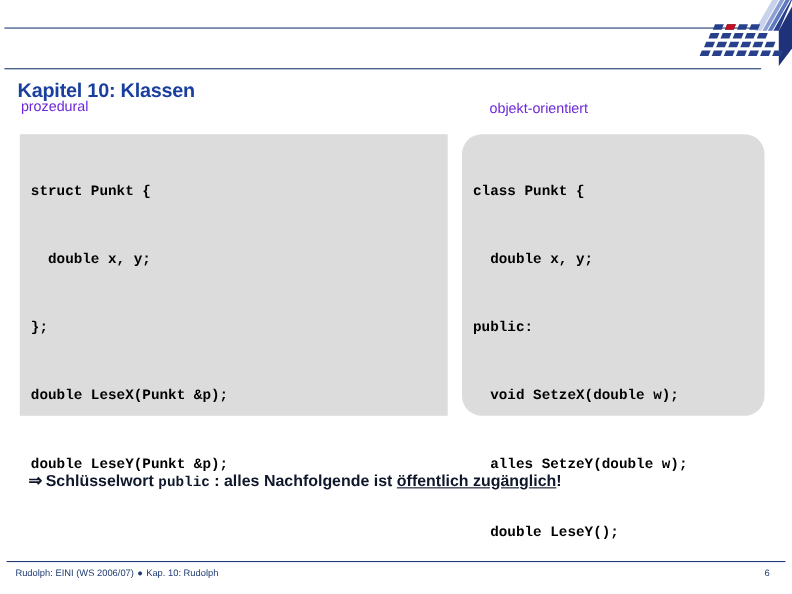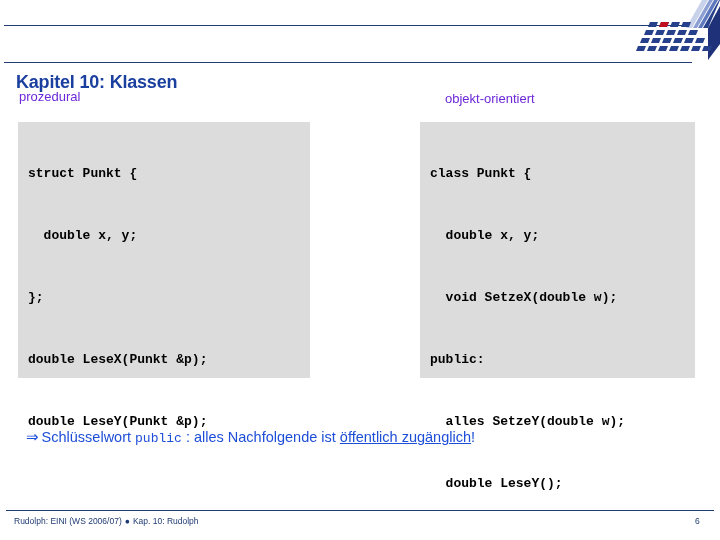--- a/index.html
+++ b/index.html
@@ -66,40 +66,42 @@
     background: #dcdcdc;
     font-family: "Liberation Mono", "DejaVu Sans Mono", monospace;
     font-size: 13px;
     font-weight: bold;
     color: #000000;
     white-space: pre;
     box-sizing: border-box;
   }
   #code-left {
     left: 18px; top: 122px;
-    width: 292px; height: 256px;
+    width: 389px; height: 256px;
     padding: 6px 0 0 10px;
   }
   #code-right {
     left: 420px; top: 122px;
     width: 275px; height: 256px;
     padding: 6px 0 0 10px;
+    border-radius: 18px;
   }
   .code-line {
     height: 32px;
     line-height: 32px;
   }
 
   
   #conclusion {
     position: absolute;
     left: 26px; top: 428px;
     font-size: 14.5px;
-    color: #1d4ed8;
-    white-space: nowrap;
+    color: #0f172a;
+    white-space: nowrap;
+    font-weight: bold;
   }
   #conclusion .arrow {
     font-size: 15px;
     padding-right: 3px;
   }
   #conclusion .mono {
     font-family: "Liberation Mono", "DejaVu Sans Mono", monospace;
     font-size: 13px;
   }
   #conclusion .underline {
@@ -185,22 +187,22 @@
   <div class="code-line">struct Punkt {</div>
   <div class="code-line">  double x, y;</div>
   <div class="code-line">};</div>
   <div class="code-line">double LeseX(Punkt &amp;p);</div>
   <div class="code-line">double LeseY(Punkt &amp;p);</div>
 </div>
 
 <div id="code-right" class="code-block">
   <div class="code-line">class Punkt {</div>
   <div class="code-line">  double x, y;</div>
+  <div class="code-line">public:</div>
   <div class="code-line">  void SetzeX(double w);</div>
-  <div class="code-line">public:</div>
   <div class="code-line">  alles SetzeY(double w);</div>
   <div class="code-line">  double LeseY();</div>
   
 </div>
 
 <div id="conclusion"><span class="arrow">⇒</span><span>Schlüsselwort</span><span> </span><span class="mono">public</span><span> </span><span>: alles Nachfolgende ist</span><span> </span><span class="underline">öffentlich zugänglich</span><span>!</span></div>
 
 <div id="footer-rule"></div>
 <div id="footer-text"><span>Rudolph: EINI (WS 2006/07)</span><span class="bullet">●</span><span>Kap. 10: Rudolph</span></div>
 <div id="page-number">6</div>

